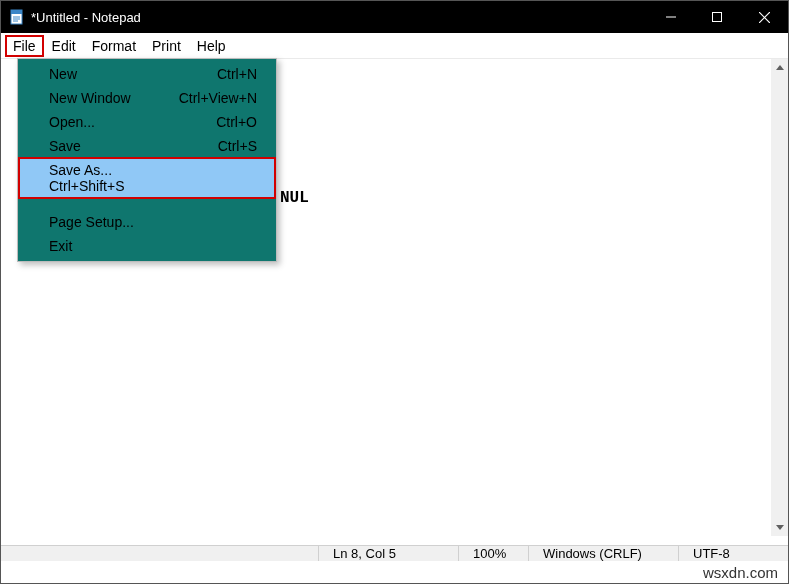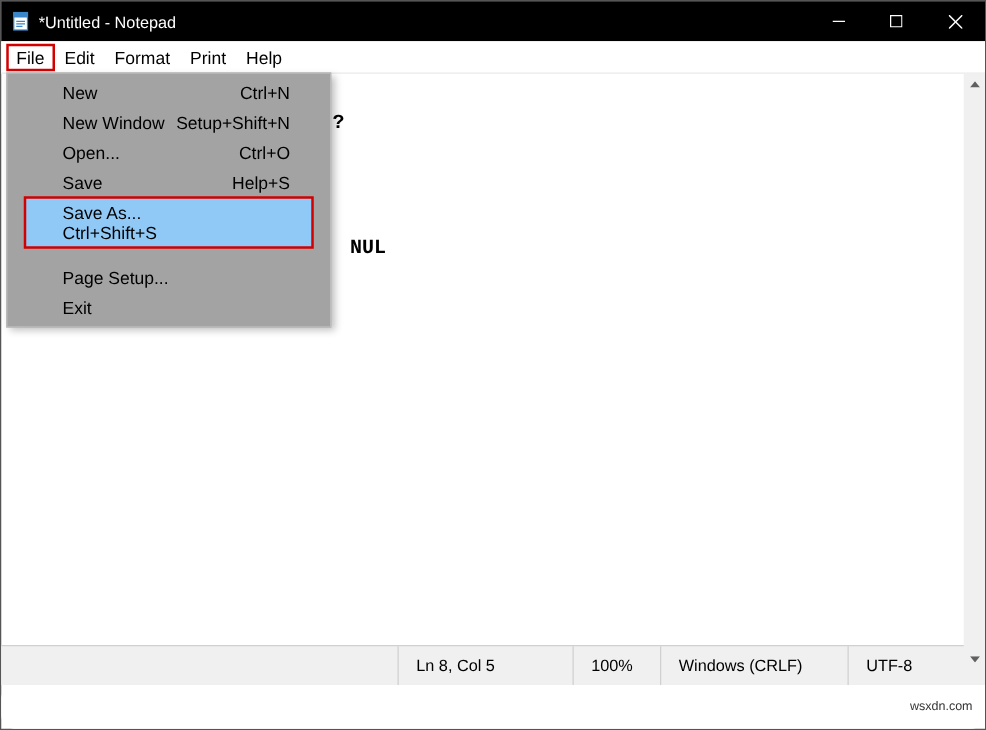--- a/index.html
+++ b/index.html
@@ -68,26 +68,26 @@
       padding: 3px 8px;
       cursor: default;
     }
     .menubar .menu-item.file {
       border: 2px solid #d20000;
       padding: 1px 6px;
     }
     .dropdown {
       position: absolute;
       top: 58px;
-      left: 5px;
+      left: 17px;
       width: 260px;
-      background: #a3a3a3;
+      background: #0f766e;
       border: 1px solid #bcbcbc;
       box-shadow: 3px 3px 6px rgba(0,0,0,0.25);
-      padding: 3px 14px;
+      padding: 3px 1px;
       z-index: 50;
     }
     .dropdown .row {
       display: flex;
       justify-content: space-between;
       padding: 4px 18px 4px 30px;
       font-size: 14px;
       cursor: default;
     }
     .dropdown .row.highlighted {
@@ -139,45 +139,44 @@
       height: 17px;
       display: flex;
       align-items: center;
       justify-content: center;
       color: #606060;
       font-size: 10px;
     }
     .scrollbar-v .arrow.up { top: 0; }
     .scrollbar-v .arrow.down { bottom: 0; }
     .statusbar {
-      height: 32px;
+      height: 16px;
       background: #f0f0f0;
       border-top: 1px solid #d0d0d0;
       display: flex;
       align-items: center;
       font-size: 13px;
     }
     .statusbar .cell {
       border-left: 1px solid #d0d0d0;
       padding: 0 14px;
       height: 100%;
       display: flex;
       align-items: center;
     }
     .statusbar .spacer { flex: 1; }
     .watermark {
-      height: 35px;
+      height: 22px;
       display: flex;
       align-items: center;
       justify-content: flex-end;
       padding-right: 10px;
-      font-size: 10px;
+      font-size: 15px;
       color: #333;
       background: #fff;
-      border-radius: 11px;
     }
   </style>
 </head>
 <body>
 
 <div class="window">
 
   <div class="titlebar">
     <span class="icon">
       <svg width="16" height="16" viewBox="0 0 16 16">
@@ -234,29 +233,29 @@
 
 </div>
 
 <div class="dropdown">
   <div class="row">
     <span>New</span>
     <span>Ctrl+N</span>
   </div>
   <div class="row">
     <span>New Window</span>
-    <span>Setup+Shift+N</span>
+    <span>Ctrl+View+N</span>
   </div>
   <div class="row">
     <span>Open...</span>
     <span>Ctrl+O</span>
   </div>
   <div class="row">
     <span>Save</span>
-    <span>Help+S</span>
+    <span>Ctrl+S</span>
   </div>
   <div class="row highlighted outlined">
     <span>Save As...</span>
     <span>Ctrl+Shift+S</span>
   </div>
   <div class="row pagesetup">
     <span>Page Setup...</span>
     <span></span>
   </div>
   <div class="row exit">

